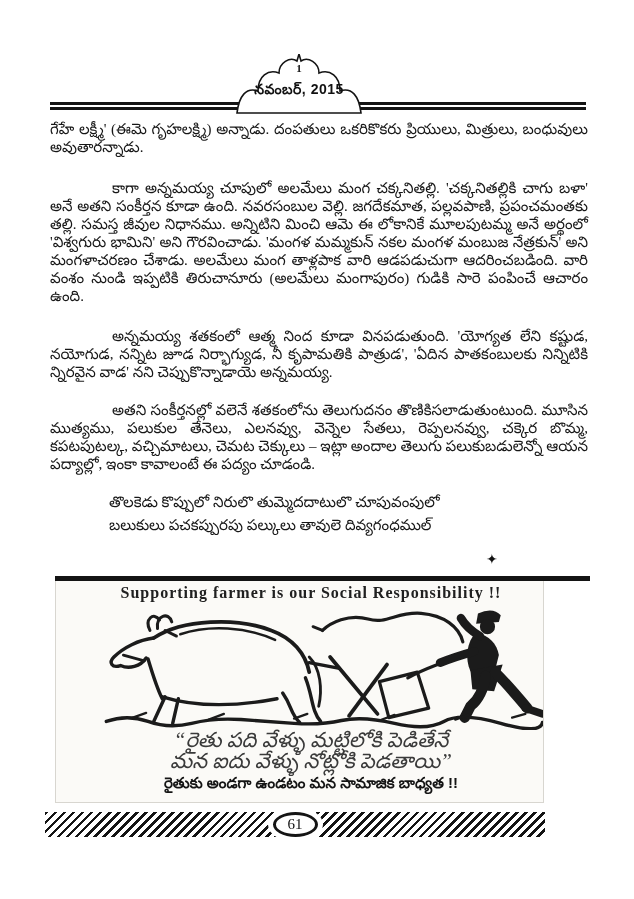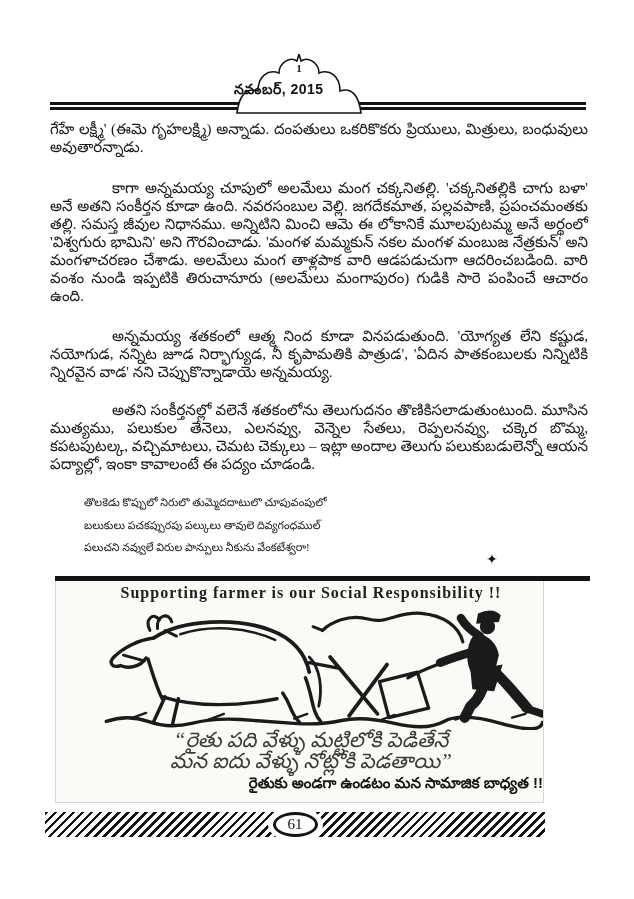--- a/index.html
+++ b/index.html
@@ -8,47 +8,47 @@
   .page { position:relative; width:634px; height:899px; background:#fff; }
 
   
   .header-rule { position:absolute; left:50px; top:102px; width:536px; height:8px; }
   .header-rule .bar { height:3px; background:#141414; }
   .header-rule .gap { height:2px; background:#fff; }
   .dome { position:absolute; left:234px; top:54px; width:130px; height:60px; }
   .dome svg { position:absolute; left:0; top:0; }
   .dome-num { position:absolute; left:0; top:8px; width:130px; text-align:center;
               font-size:11px; font-weight:bold; color:#111; }
-  .dome-date { position:absolute; left:0; top:27px; width:130px; 
+  .dome-date { position:absolute; left:0; top:27px; width:130px; text-align:center;
                font-size:14px; font-weight:bold; letter-spacing:.5px; color:#111;
                font-family:"Liberation Sans", sans-serif; }
 
   
   .para { position:absolute; left:50px; width:538px; font-size:15px; line-height:18px;
           text-align:justify; color:#161616; }
   .para.indent { text-indent:62px; }
   .p1 { top:120px; }
   .p2 { top:179px; }
   .p3 { top:327px; }
   .p4 { top:401px; }
 
-  .verse { position:absolute; left:84px; top:491px; width:420px;
-           font-size:11px; line-height:22.6px; color:#161616; }
+  .verse { position:absolute; left:109px; top:491px; width:420px;
+           font-size:15px; line-height:22.6px; color:#161616; }
   .verse div { white-space:nowrap; }
   .verse-star { position:absolute; left:486px; top:551px; font-size:14px; color:#111; }
 
   
   .illus-topbar { position:absolute; left:55px; top:576px; width:535px; height:5px; background:#141414; }
   .illus-box { position:absolute; left:55px; top:581px; width:489px; height:222px;
                background:#fbfaf7; border:1px solid #d8d6d0; border-top:none; overflow:hidden;padding-left:23px; }
   .illus-title { margin-top:3px; text-align:center; font-weight:bold; font-size:16px;
                  letter-spacing:1px; color:#202020; font-family:"Liberation Serif", serif; }
   .illus-art { display:block; width:487px; height:128px; }
   .illus-cap { text-align:center; font-style:italic; font-size:21px; line-height:21px; color:#3a3a3a; }
-  .illus-cap3 { text-align:right; font-weight:bold; font-size:15px; margin-top:2px; color:#141414;
+  .illus-cap3 { text-align:center; font-weight:bold; font-size:15px; margin-top:2px; color:#141414;
                 font-family:"Liberation Sans", sans-serif; }
 
   
   .footer-bar { position:absolute; left:45px; top:812px; width:500px; height:25px;
                 background:repeating-linear-gradient(135deg,#141414 0 2.6px,#ffffff 2.6px 6.4px);
                 display:flex; align-items:center; justify-content:center; }
   .page-oval { display:inline-block; background:#fff; border:3px solid #141414; border-radius:50%;
                padding:0 12px; line-height:19px; font-size:15px; font-weight:normal;
                box-shadow:0 0 0 5px #ffffff; color:#111; }
 </style>
@@ -72,21 +72,20 @@
   </div>
 
   <div class="para p1">గేహే లక్ష్మీ' (ఈమె గృహలక్ష్మి) అన్నాడు. దంపతులు ఒకరికొకరు ప్రియులు, మిత్రులు, బంధువులు అవుతారన్నాడు.</div>
   <div class="para p2 indent">కాగా అన్నమయ్య చూపులో అలమేలు మంగ చక్కనితల్లి. 'చక్కనితల్లికి చాగు బళా' అనే అతని సంకీర్తన కూడా ఉంది. నవరసంబుల వెల్లి. జగదేకమాత, పల్లవపాణి, ప్రపంచమంతకు తల్లి. సమస్త జీవుల నిధానము. అన్నిటిని మించి ఆమె ఈ లోకానికే మూలపుటమ్మ అనే అర్థంలో 'విశ్వగురు భామిని' అని గౌరవించాడు. 'మంగళ మమ్మకున్ నకల మంగళ మంబుజ నేత్రకున్' అని మంగళాచరణం చేశాడు. అలమేలు మంగ తాళ్లపాక వారి ఆడపడుచుగా ఆదరించబడింది. వారి వంశం నుండి ఇప్పటికి తిరుచానూరు (అలమేలు మంగాపురం) గుడికి సారె పంపించే ఆచారం ఉంది.</div>
   <div class="para p3 indent">అన్నమయ్య శతకంలో ఆత్మ నింద కూడా వినపడుతుంది. 'యోగ్యత లేని కష్టుడ, నయోగుడ, నన్నిట జూడ నిర్భాగ్యుడ, నీ కృపామతికి పాత్రుడ', 'ఏదిన పాతకంబులకు నిన్నిటికి న్నిరవైన వాడ' నని చెప్పుకొన్నాడాయె అన్నమయ్య.</div>
   <div class="para p4 indent">అతని సంకీర్తనల్లో వలెనే శతకంలోను తెలుగుదనం తొణికిసలాడుతుంటుంది. మూసిన ముత్యము, పలుకుల తేనెలు, ఎలనవ్వు, వెన్నెల సేతలు, రెప్పలనవ్వు, చక్కెర బొమ్మ, కపటపుటల్క, వచ్చిమాటలు, చెమట చెక్కులు – ఇట్లా అందాల తెలుగు పలుకుబడులెన్నో ఆయన పద్యాల్లో, ఇంకా కావాలంటే ఈ పద్యం చూడండి.</div>
 
   <div class="verse">
     <div>తొలకెడు కొప్పులో నిరులొ తుమ్మెదదాటులొ చూపువంపులో</div>
     <div>బలుకులు పచకప్పురపు పల్కులు తావులె దివ్యగంధముల్</div>
-    <div>పలుచని నవ్వులే విరుల పాన్పులు నీకును వేంకటేశ్వరా!</div>
   </div>
   <div class="verse-star">✦</div>
 
   <div class="illus-topbar"></div>
   <div class="illus-box">
     <div class="illus-title">Supporting farmer is our Social Responsibility !!</div>
 
     <svg class="illus-art" viewBox="0 0 480 135" fill="none" stroke="#1b1b1b" stroke-linecap="round" stroke-linejoin="round">
 
       <path d="M388,42 C384,26 368,14 344,12 C318,10 308,24 288,18 C268,12 248,22 240,30" stroke-width="3.4"></path>

